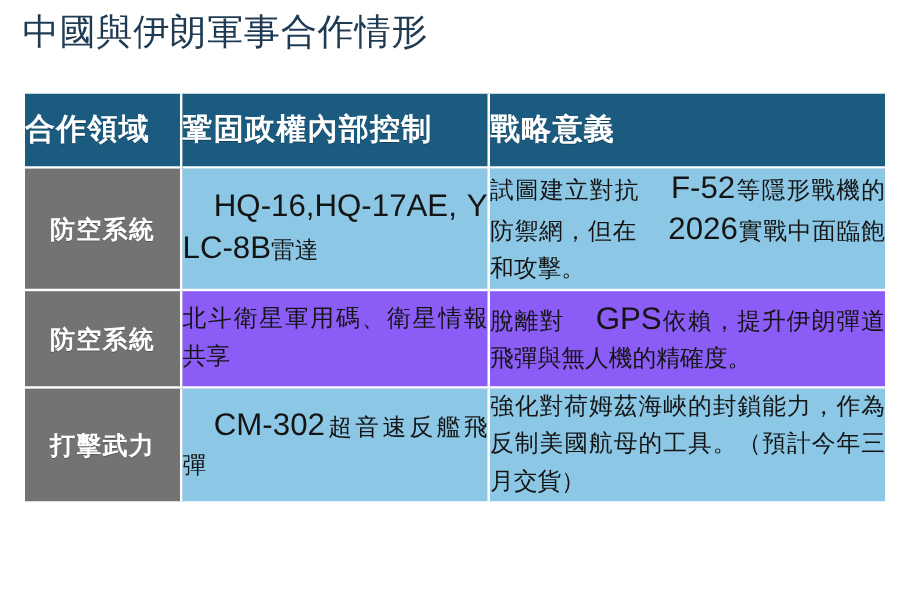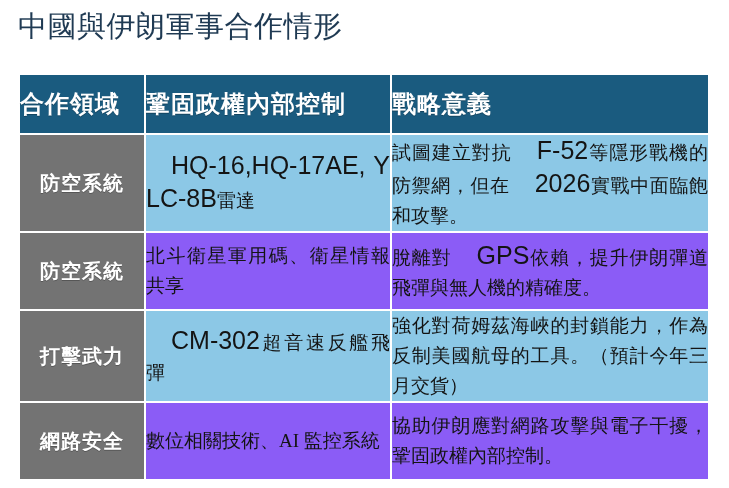--- a/index.html
+++ b/index.html
@@ -150,27 +150,18 @@
         <tr class="row-h3">
           <td class="cat-cell">打擊武力</td>
           <td class="body-cell shade-a">
             <span class="lat">CM-302</span><span>超音速反艦飛彈</span>
           </td>
           <td class="body-cell shade-a">
             <span>強化對荷姆茲海峽的封鎖能力，作為反制美國航母的工具。（預計今年三月交貨）</span>
           </td>
         </tr>
 
-        <tr class="row-h4">
-          <td class="cat-cell">網路安全</td>
-          <td class="body-cell shade-b">
-            <span>數位相關技術、AI 監控系統</span>
-          </td>
-          <td class="body-cell shade-b">
-            <span>協助伊朗應對網路攻擊與電子干擾，鞏固政權內部控制。</span>
-          </td>
-        </tr>
 
       </tbody>
     </table>
   </div>
 
 </div>
 
 </body></html>

